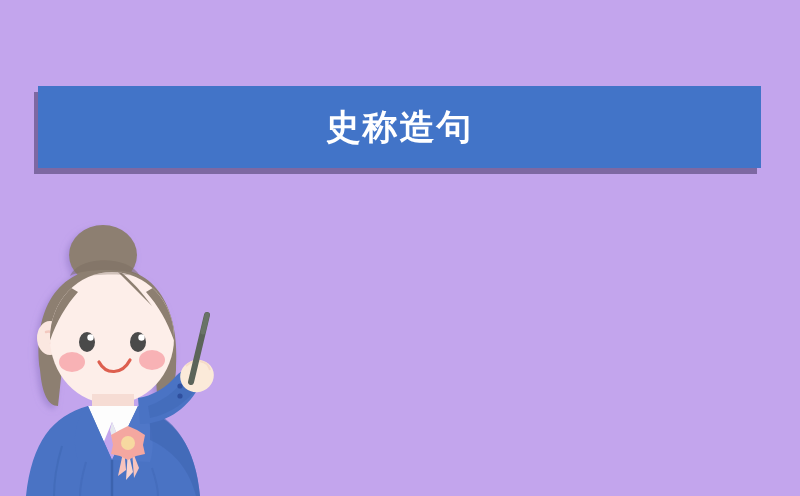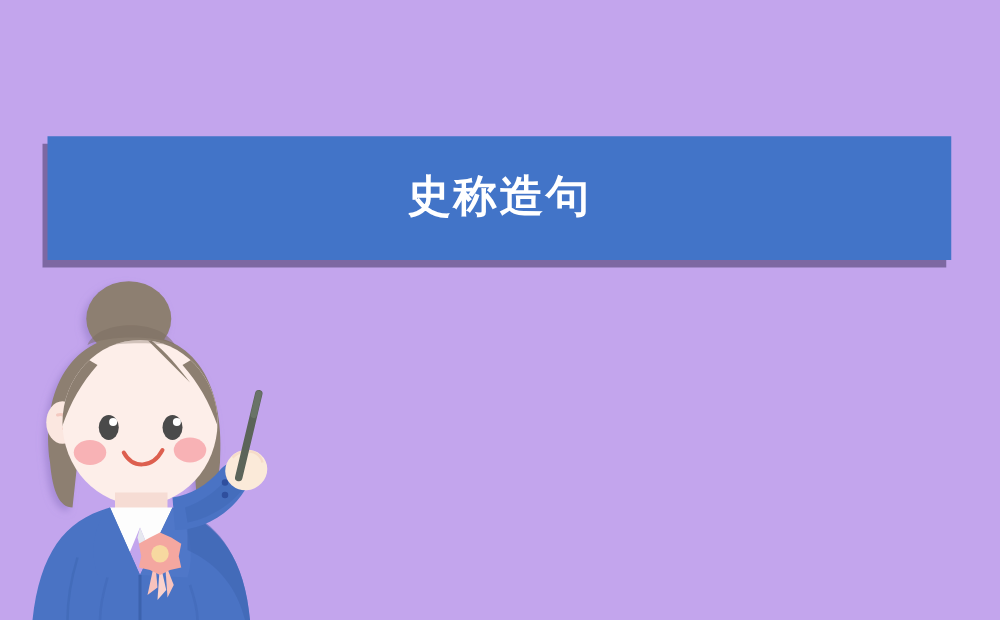--- a/index.html
+++ b/index.html
@@ -17,23 +17,23 @@
     width: 800px;
     height: 496px;
     background: #c3a5ed;
     overflow: hidden;
   }
 
   
   #title-banner {
     position: absolute;
     left: 38px;
-    top: 109px;
+    top: 86px;
     width: 723px;
-    height: 99px;
+    height: 82px;
     background: #4274c8;
     box-shadow: -4px 6px 0 rgba(40, 30, 70, 0.45);
     display: flex;
     align-items: center;
     justify-content: center;
     box-sizing: border-box;
   }
   #title-text {
     color: #ffffff;
     font-size: 35px;

